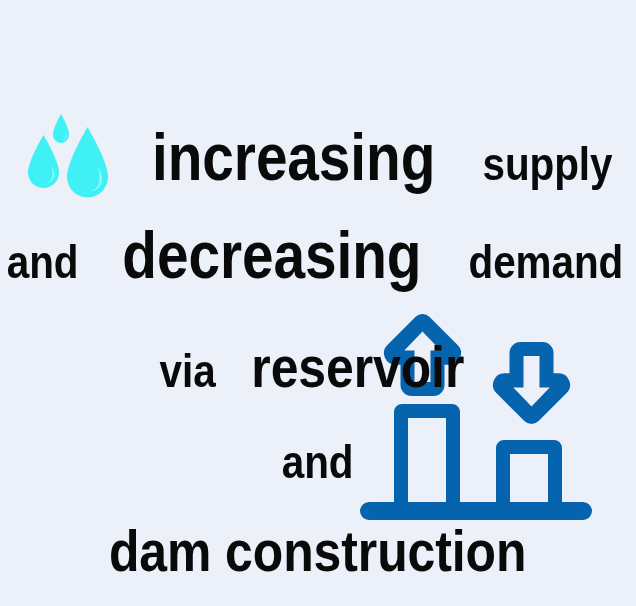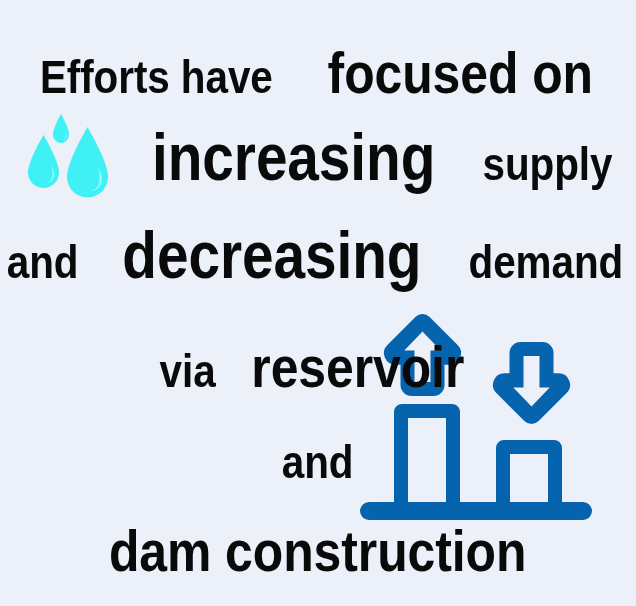--- a/index.html
+++ b/index.html
@@ -178,21 +178,20 @@
                  a8 8 0 0 1 8 -8
                  Z"></path>
 
         <rect x="4" y="190" width="232" height="18" rx="9"></rect>
       </g>
     </svg>
   </div>
 
   <div class="textlayer">
 
-    <div class="line" id="line1"><span class="cond sz-md">Efforts have</span><span class="gap-m"></span><span class="cond sz-lg">focused on</span></div>
 
     <div class="line" id="line2"><span class="cond sz-xl">increasing</span><span class="gap-m"></span><span class="cond sz-md">supply</span></div>
 
     <div class="line" id="line3"><span class="cond sz-md">and</span><span class="gap-m"></span><span class="cond sz-xl">decreasing</span><span class="gap-s"></span><span class="cond sz-md">demand</span></div>
 
     <div class="line" id="line4"><span class="cond sz-md">via</span><span class="gap-m"></span><span class="cond sz-lg">reservoir</span></div>
 
     <div class="line" id="line5"><span class="cond sz-md">and</span></div>
 
     <div class="line" id="line6"><span class="cond sz-lg">dam construction</span></div>

